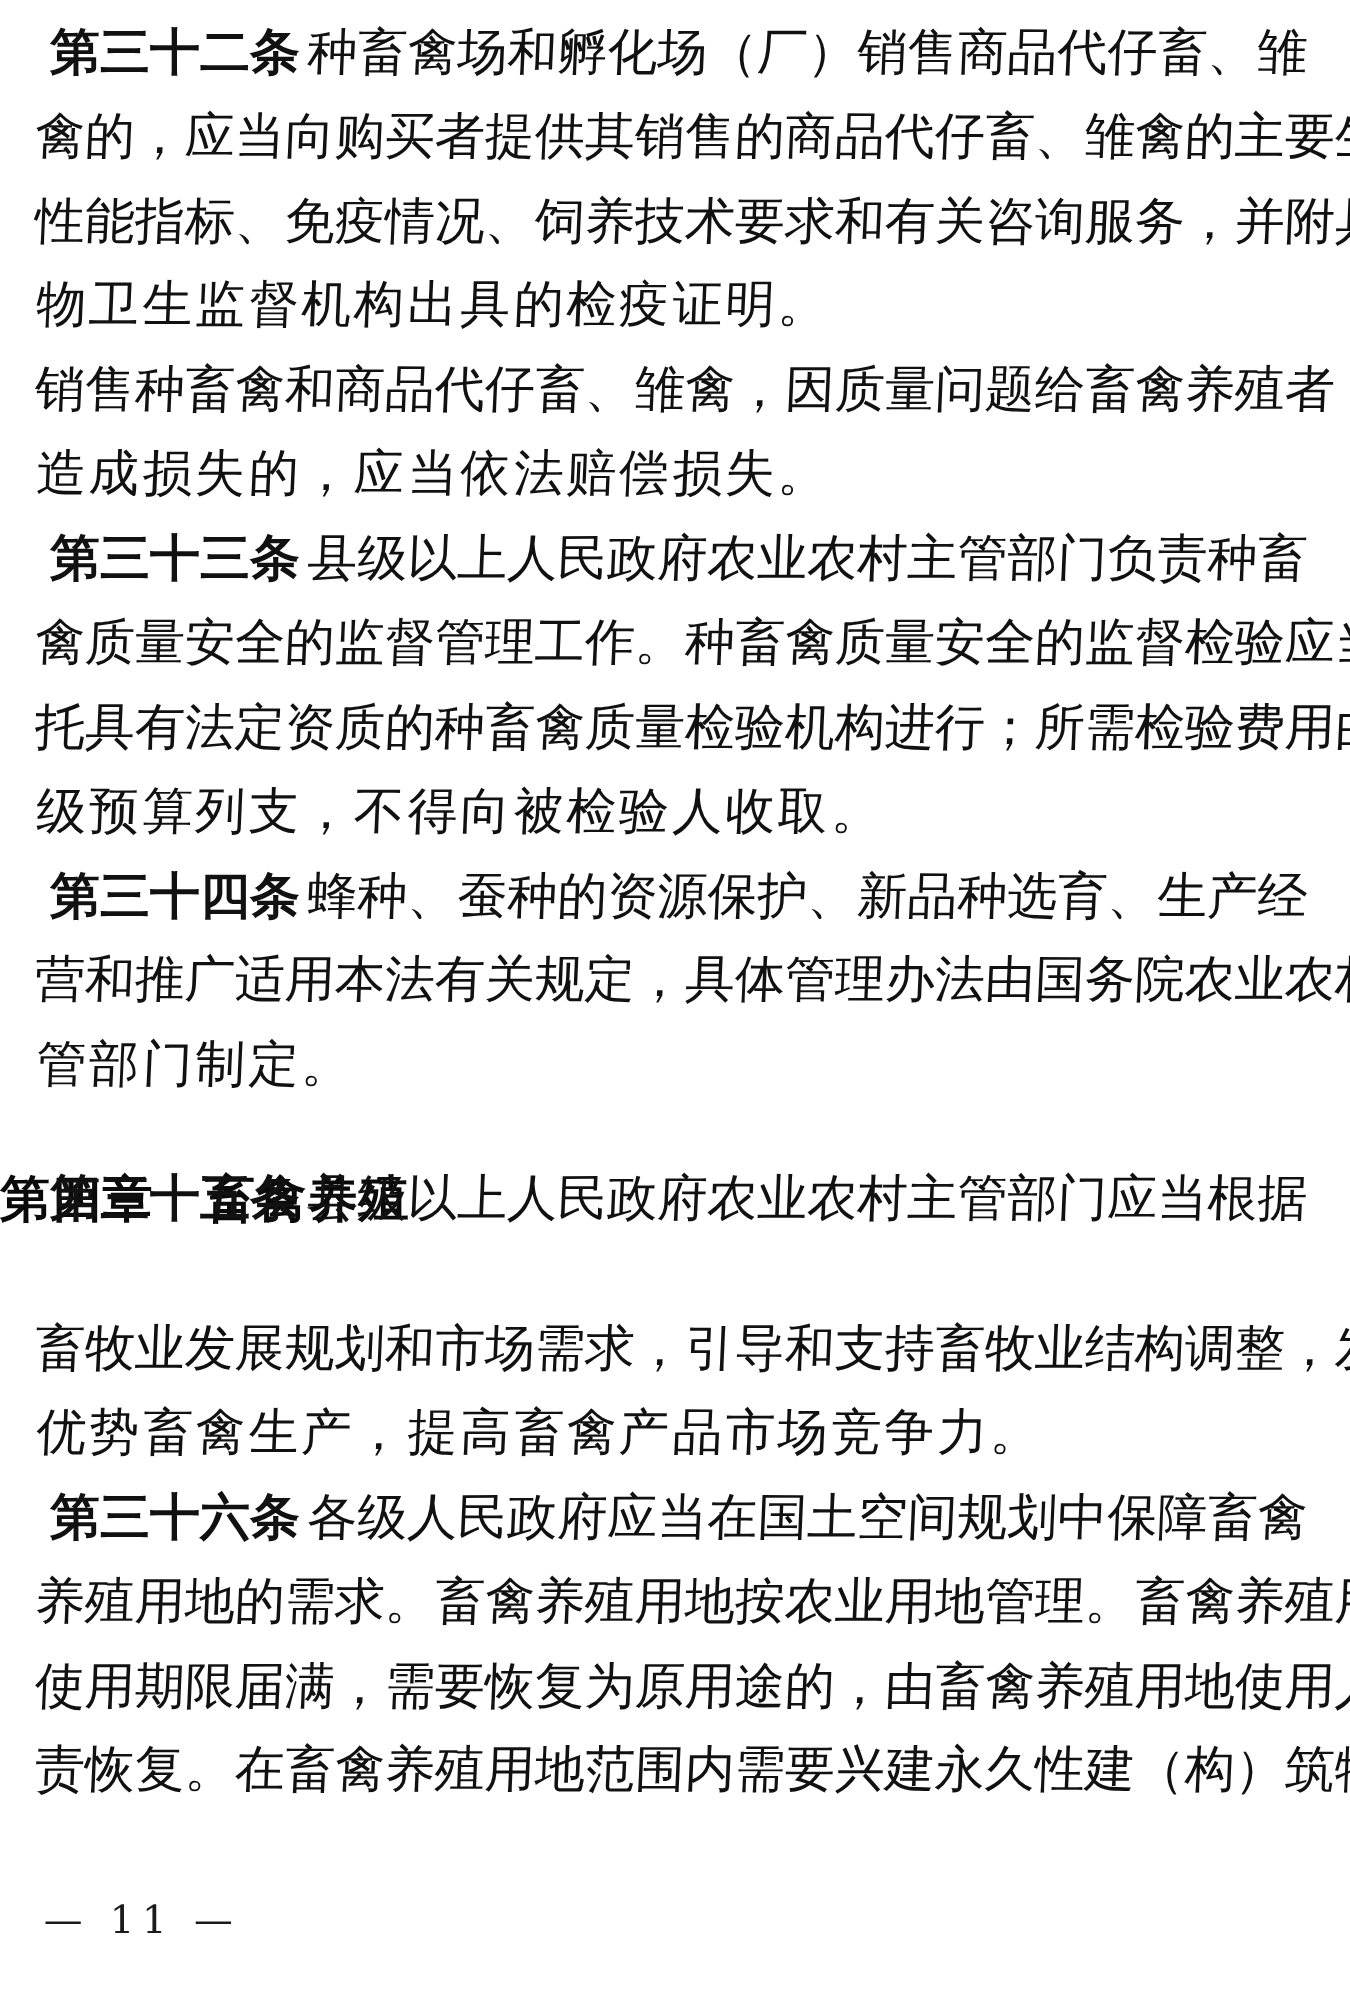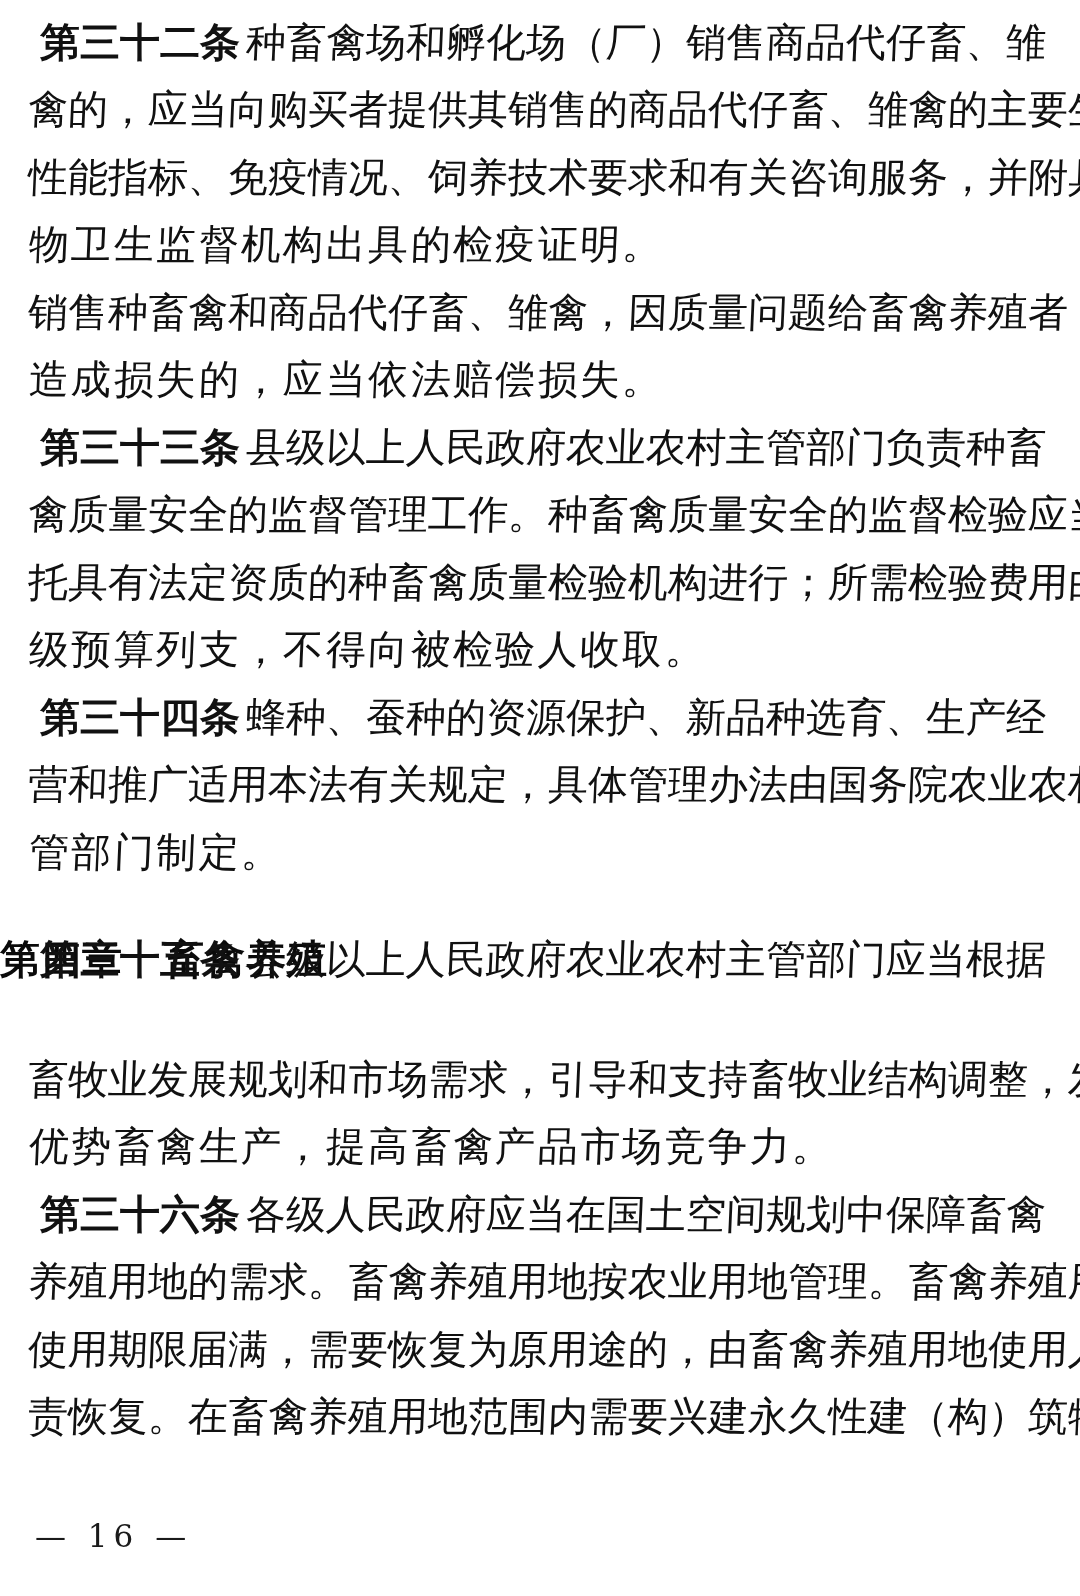--- a/index.html
+++ b/index.html
@@ -552,15 +552,15 @@
         <span class="ch kai">性</span>
         <span class="ch kai">建</span>
         <span class="ch kai">（</span>
         <span class="ch kai">构</span>
         <span class="ch kai">）</span>
         <span class="ch kai">筑</span>
         <span class="ch kai">物</span>
       </div>
     </div>
 
-  <div class="folio" style="left: 35px; top: 1516px;">— 16 —</div>
+  <div class="folio" style="left: 35px; top: 1516px;">— 11 —</div>
 
 </div>
 
 </body></html>

